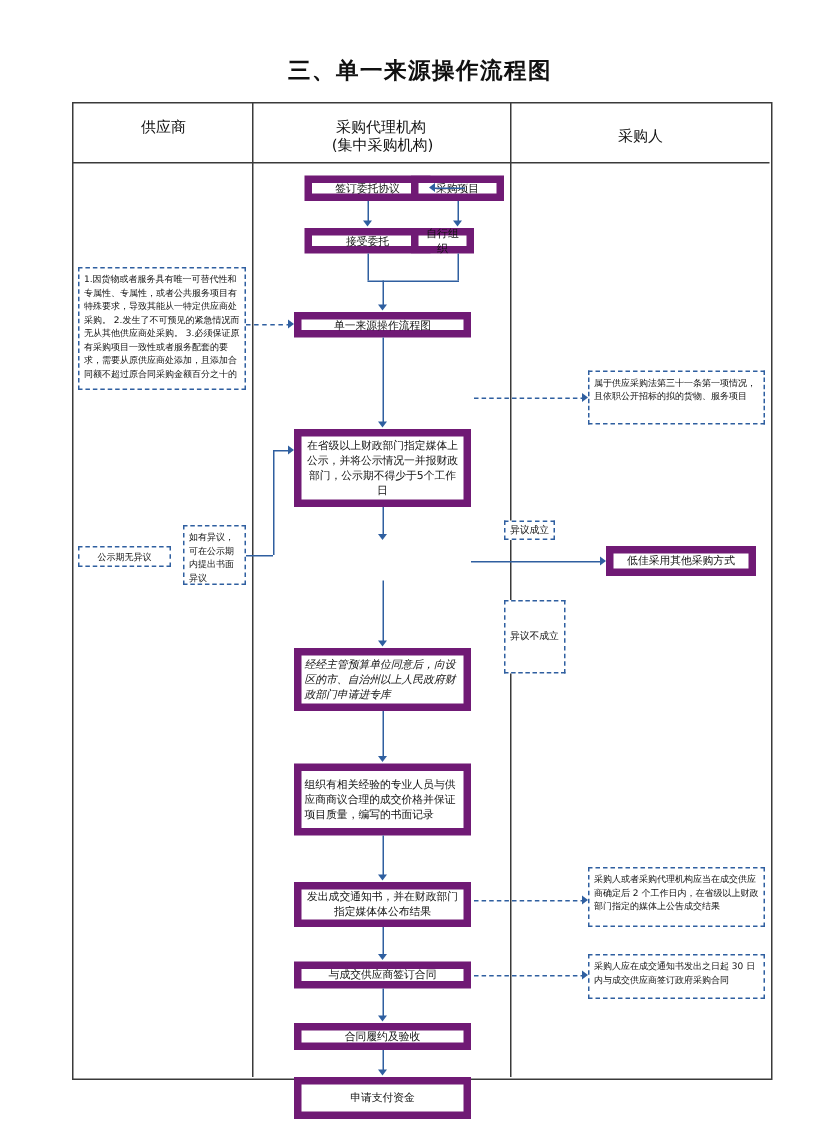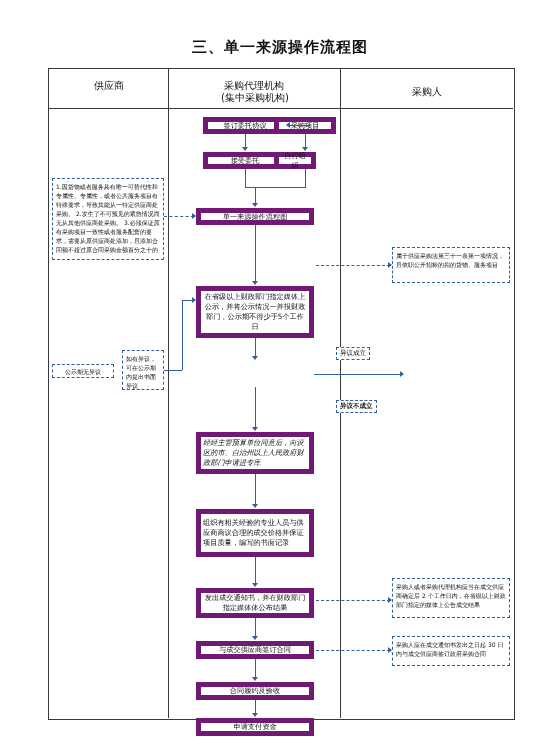--- a/index.html
+++ b/index.html
@@ -86,22 +86,23 @@
   <div class="note" style="left:122px;top:350px;width:42px;height:40px;">如有异议，可在公示期内提出书面异议</div>
 
   <div class="sol-h" style="left:164px;top:370px;width:18px;"></div>
   <div class="sol-v" style="left:182px;top:300px;height:70px;"></div>
   <div class="sol-h" style="left:182px;top:300px;width:12px;"></div>
   <div class="headd hd-right" style="position:absolute;left:192px;top:297px;"></div>
 
   <div class="lbl" style="left:336px;top:347px;border:1px dashed #2f5fa0;padding:1px 3px;">异议成立</div>
   <div class="sol-h" style="left:314px;top:374px;width:88px;"></div>
   <div class="headd hd-right" style="position:absolute;left:400px;top:371px;"></div>
+  <div class="box" style="left:404px;top:364px;width:100px;height:20px;">低佳采用其他采购方式</div>
 
-  <div class="lbl" style="left:336px;top:400px;border:1px dashed #2f5fa0;padding:1px 3px;font-weight:bold;">异议不成立</div>
+  <div class="lbl" style="left:336px;top:400px;border:1px dashed #2f5fa0;padding:19px 3px;">异议不成立</div>
 
   <div class="sol-v" style="left:255px;top:387px;height:42px;"></div>
   <div class="headd hd-down" style="position:absolute;left:252px;top:427px;"></div>
 
   <div class="box" style="left:196px;top:432px;width:118px;height:42px;text-align:left;justify-content:flex-start;font-style:italic;">经经主管预算单位同意后，向设区的市、自治州以上人民政府财政部门申请进专库</div>
 
   <div class="sol-v" style="left:255px;top:474px;height:32px;"></div>
   <div class="headd hd-down" style="position:absolute;left:252px;top:504px;"></div>
 
   <div class="box" style="left:196px;top:509px;width:118px;height:48px;text-align:left;justify-content:flex-start;">组织有相关经验的专业人员与供应商商议合理的成交价格并保证项目质量，编写的书面记录</div>
@@ -125,15 +126,15 @@
   <div class="headd hd-right" style="position:absolute;left:388px;top:647px;"></div>
 
   <div class="sol-v" style="left:255px;top:659px;height:20px;"></div>
   <div class="headd hd-down" style="position:absolute;left:252px;top:677px;"></div>
 
   <div class="box" style="left:196px;top:682px;width:118px;height:18px;">合同履约及验收</div>
 
   <div class="sol-v" style="left:255px;top:700px;height:15px;"></div>
   <div class="headd hd-down" style="position:absolute;left:252px;top:713px;"></div>
 
-  <div class="box" style="left:196px;top:718px;width:118px;height:18px;">申请支付资金</div>
+  <div class="box" style="left:196px;top:718px;width:118px;height:28px;">申请支付资金</div>
 
 </div>
 
 </body></html>

